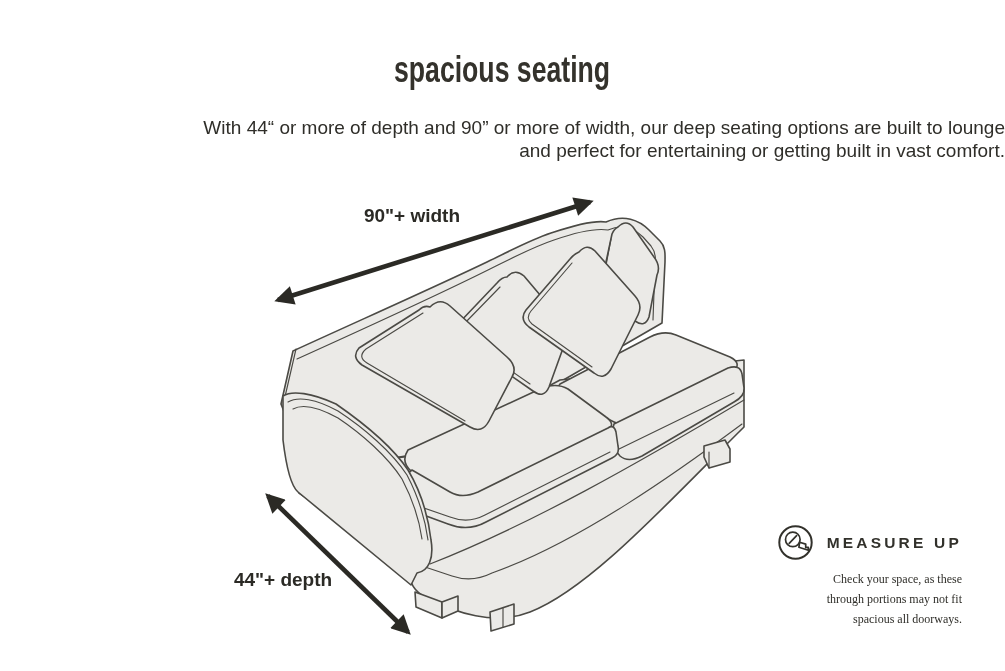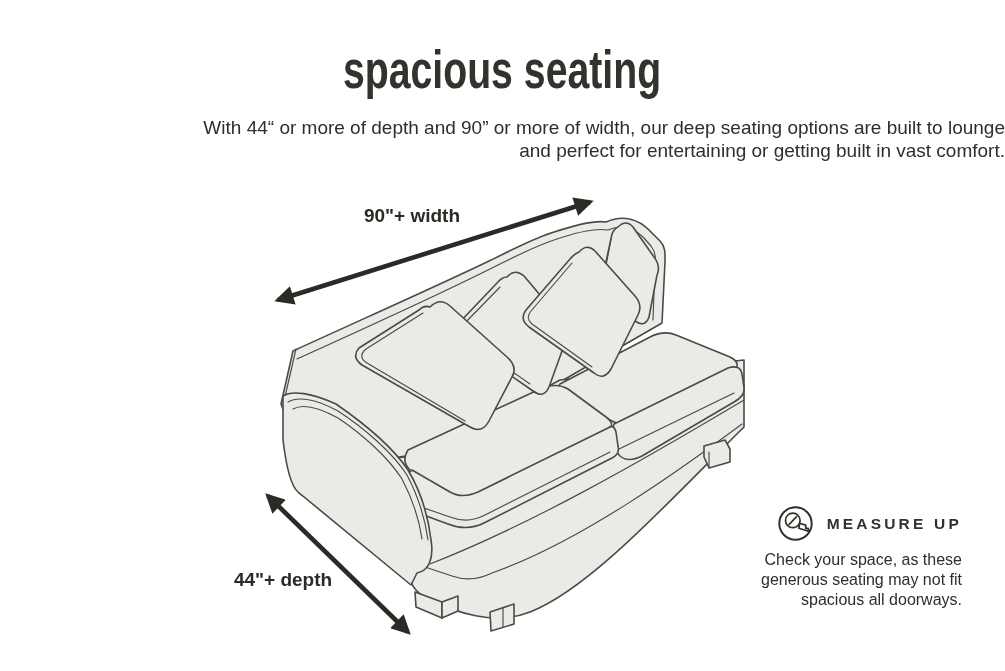--- a/index.html
+++ b/index.html
@@ -2,41 +2,41 @@
 <html><head>
 <meta charset="utf-8">
 <style>
   html,body{margin:0;padding:0;background:#fff;}
   .canvas{
     position:relative;width:1005px;height:671px;background:#ffffff;
     font-family:"Liberation Sans",sans-serif;color:#31302b;overflow:hidden;
   }
   .page-title{
     position:absolute;top:42px;left:0;width:100%;text-align:center;
-    font-weight:bold;font-size:53px;line-height:56px;color:#34322c;
+    font-weight:bold;font-size:36px;line-height:56px;color:#34322c;
   }
   .page-title .squeeze{display:inline-block;transform:scaleX(.74);transform-origin:center;}
   .subtitle{
     position:absolute;top:116px;left:0;width:100%;text-align:right;
     font-size:19px;line-height:23px;color:#2f2e29;
   }
   .dim-label{position:absolute;font-weight:bold;font-size:19px;color:#2b2a25;}
   .dim-label.w{left:350px;top:205px;width:124px;text-align:center;}
   .dim-label.d{left:226px;top:569px;width:114px;text-align:center;}
   svg.scene{position:absolute;left:0;top:0;}
   
   .f{fill:#ebeae7;stroke:#4b4a45;stroke-width:1.6;stroke-linejoin:round;}
   .l{fill:none;stroke:#4b4a45;stroke-width:1.15;stroke-linecap:round;stroke-linejoin:round;}
   .dim{stroke:#2b2a25;stroke-width:4.6;fill:none;}
   
-  .measure{position:absolute;top:505px;right:43px;text-align:right;color:#2f2e29;}
+  .measure{position:absolute;top:524px;right:43px;text-align:right;color:#2f2e29;}
   .mu-head{display:flex;align-items:center;justify-content:flex-end;gap:13px;}
   .mu-icon{flex:0 0 auto;}
   .mu-title{font-weight:bold;font-size:15.5px;letter-spacing:3.2px;color:#32312b;}
-  .mu-note{margin-top:8px;font-size:16px;line-height:20px;}
+  .mu-note{margin-top:8px;font-size:12px;line-height:20px;font-family:Liberation Serif, serif;}
   .ic{fill:none;stroke:#32312b;stroke-width:2;stroke-linejoin:round;stroke-linecap:round;}
   .ic2{fill:none;stroke:#32312b;stroke-width:1.7;stroke-linejoin:round;stroke-linecap:round;}
 </style>
 </head>
 <body>
 
 <div class="canvas">
 
   <div class="page-title">
     <span class="squeeze">spacious seating</span>
@@ -164,18 +164,18 @@
       <svg class="mu-icon" width="37" height="37" viewBox="0 0 37 37">
         <circle class="ic" cx="18.5" cy="18.5" r="16.2"></circle>
         <circle class="ic2" cx="15.8" cy="15.4" r="7.3"></circle>
         <path class="ic2" d="M 12.2,19.3 L 19.6,11.6"></path>
         <path class="ic2" d="M 22.6,18.2 L 28.7,20.1 L 28.7,23.4 L 31.3,23.4 L 31.3,26.2 L 21.9,23.3 Z"></path>
       </svg>
       <span class="mu-title">MEASURE UP</span>
     </div>
     <div class="mu-note">
       <div>Check your space, as these</div>
-      <div>generous seating may not fit</div>
+      <div>through portions may not fit</div>
       <div>spacious all doorways.</div>
     </div>
   </div>
 
 </div>
 
 </body></html>

